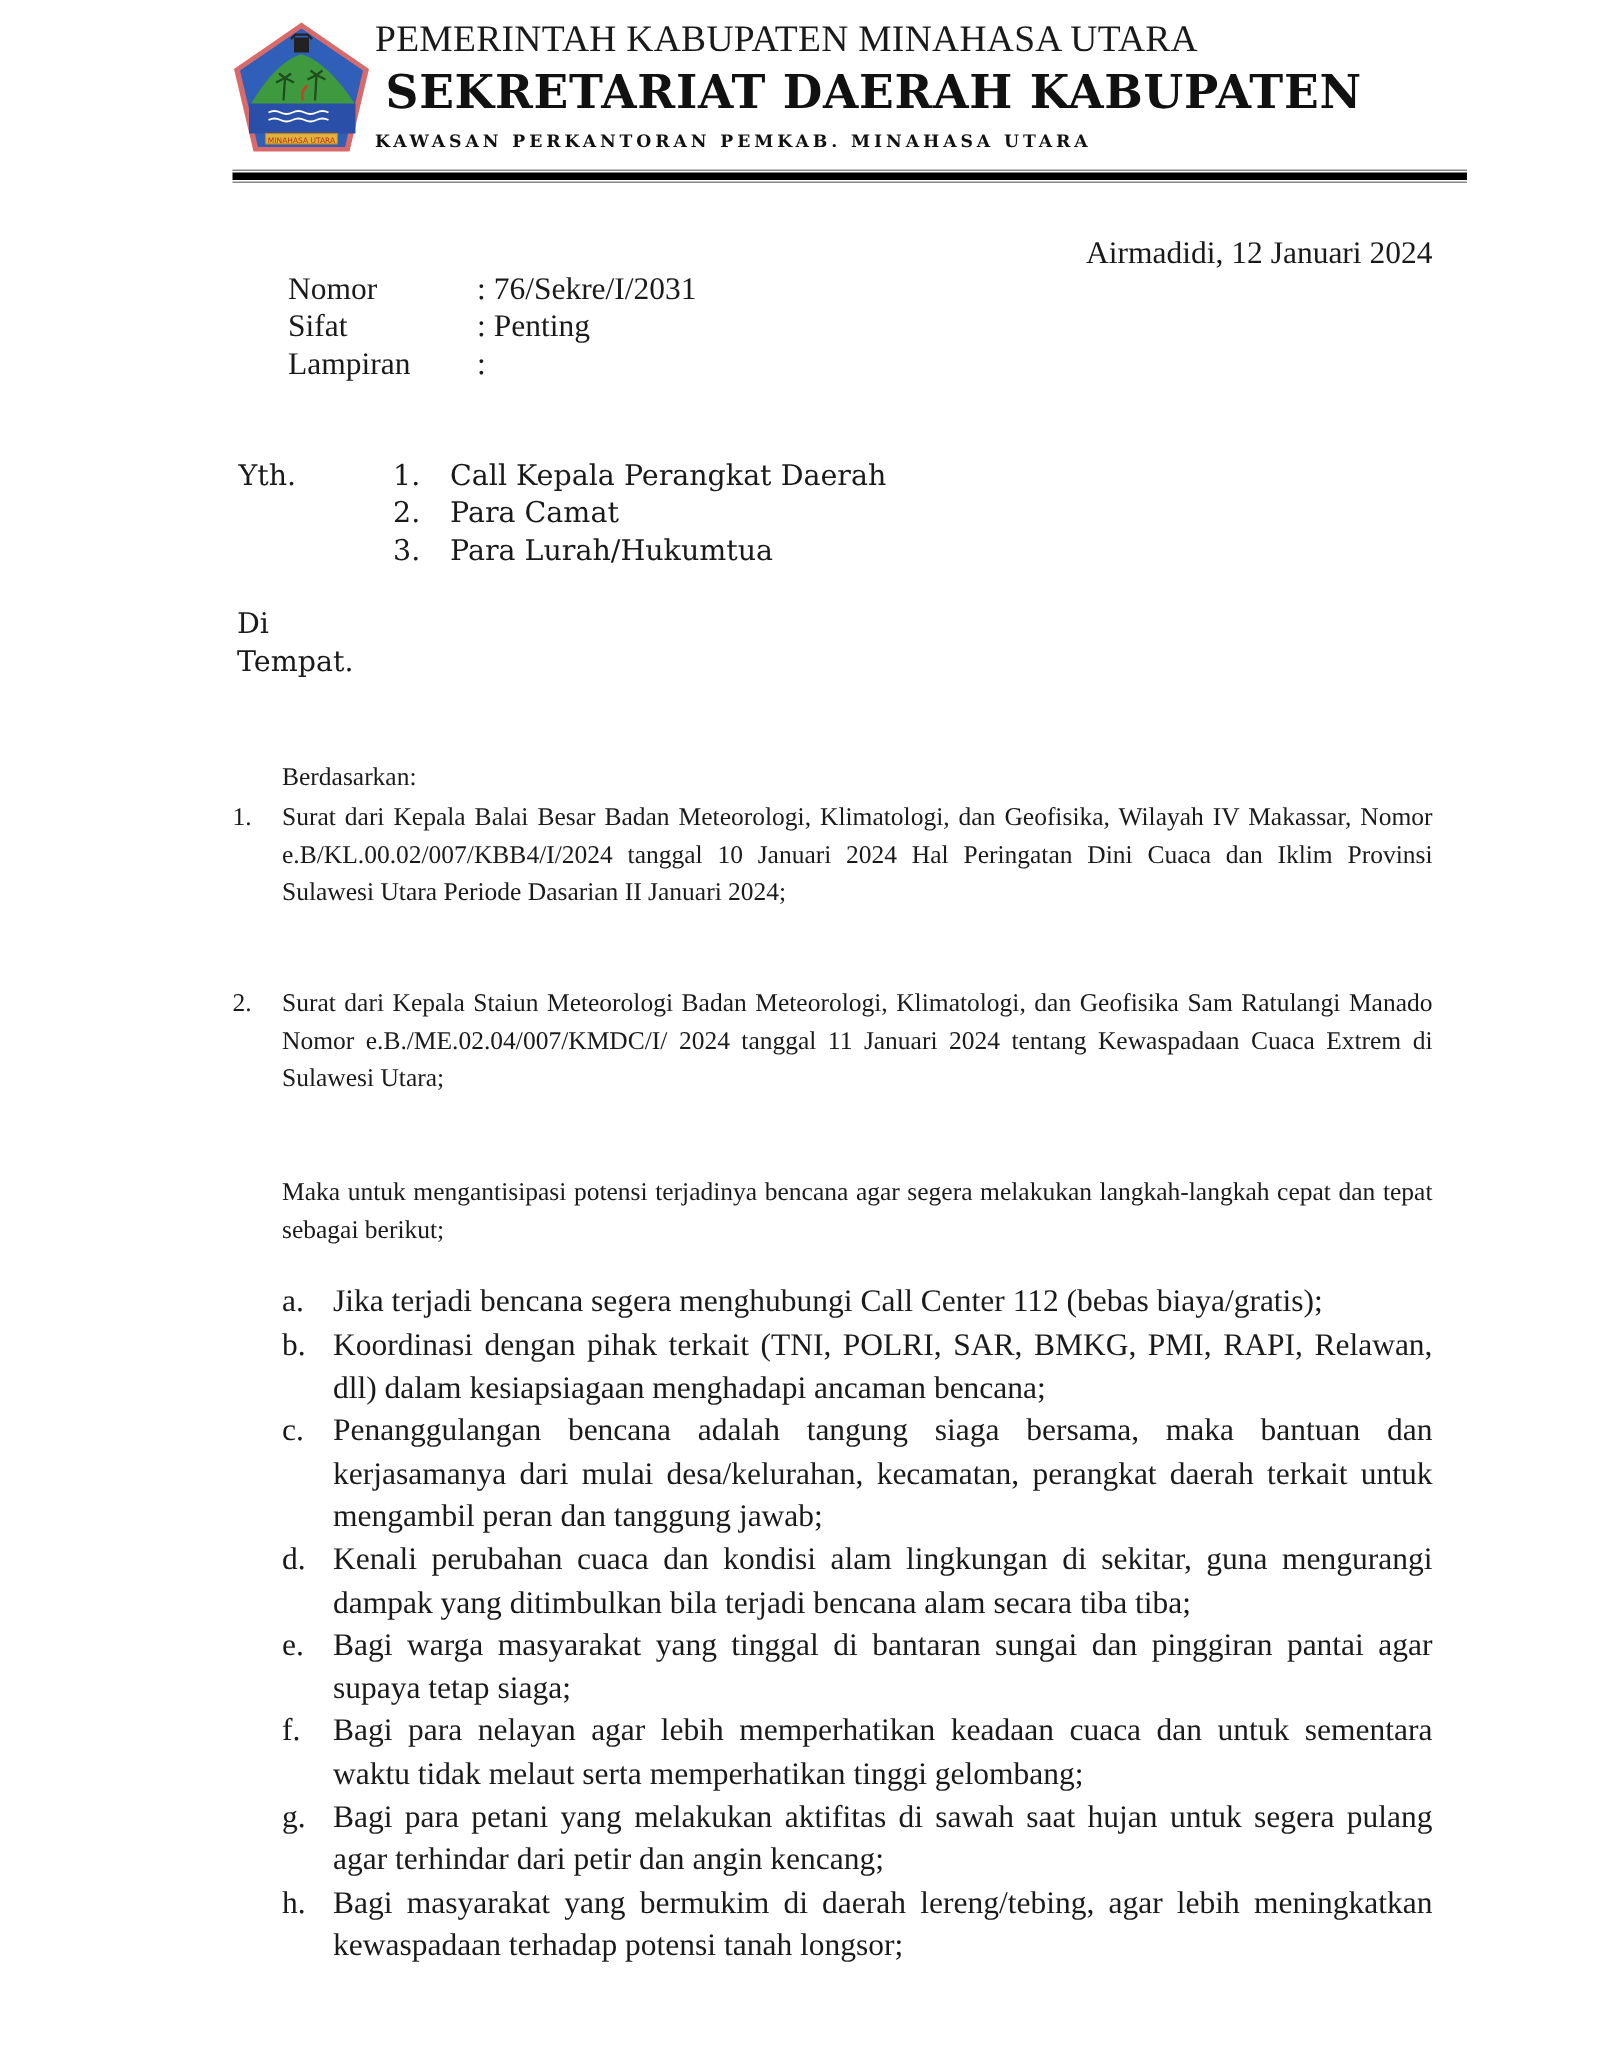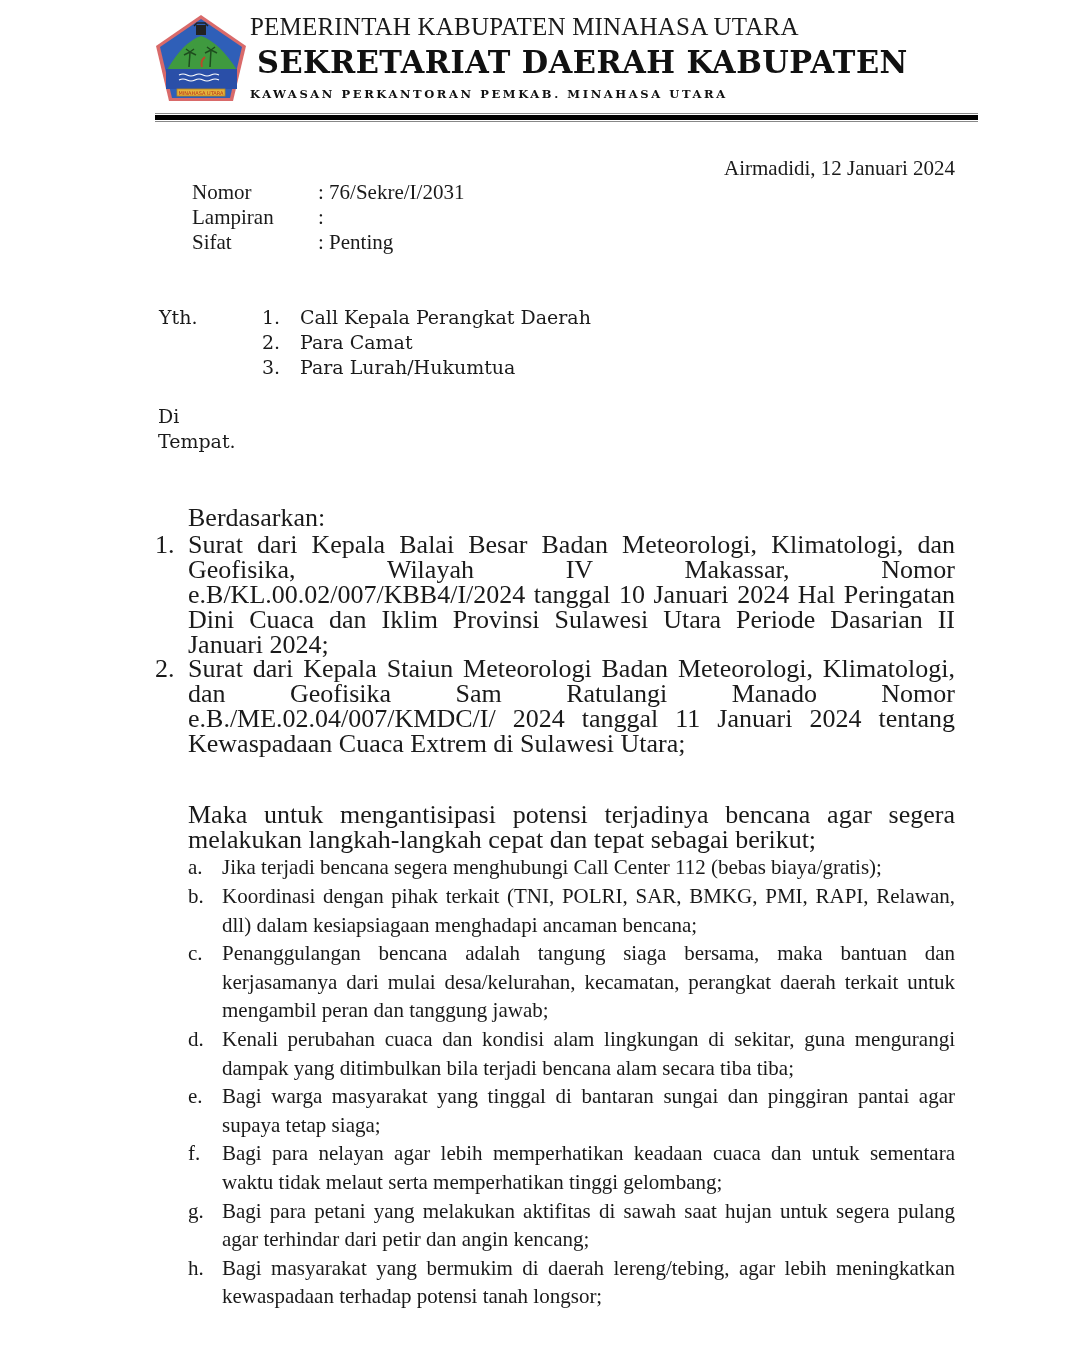--- a/index.html
+++ b/index.html
@@ -26,28 +26,28 @@
   .meta-value { }
 
   .yth { position: absolute; left: 159px; top: 305px; font-family: "DejaVu Serif", serif; font-size: 19px; line-height: 25px; }
   .yth-label { position: absolute; left: 0; top: 0; }
   .yth-list { position: absolute; left: 103px; top: 0; width: 400px; }
   .yth-item { display: flex; white-space: nowrap; }
   .yth-num { width: 38px; }
 
   .tujuan { position: absolute; left: 158px; top: 404px; font-family: "DejaVu Serif", serif; font-size: 19px; line-height: 25px; }
 
-  .body { position: absolute; left: 155px; width: 800px; font-family: "Liberation Serif", serif; font-size: 26px; line-height: 25px; }
+  .body { position: absolute; left: 155px; width: 800px; font-family: "Liberation Serif", serif; font-size: 17px; line-height: 25px; }
   .intro { left: 188px; top: 505px; width: 770px; }
   .num-item { display: flex; }
   .num-item .n { width: 33px; flex-shrink: 0; }
   .num-item .t { text-align: justify; text-align-last: left; width: 767px; }
   .ref1 { top: 532px; }
   .ref2 { top: 656px; }
-  .maka { left: 188px; top: 802px; width: 767px; text-align: justify; }
+  .maka { left: 188px; top: 782px; width: 767px; text-align: justify; }
 
   .alpha { position: absolute; left: 188px; top: 855px; width: 767px; font-family: "Liberation Serif", serif; font-size: 21px; }
   .alpha-item { display: flex; }
   .alpha-item .n { width: 34px; flex-shrink: 0; }
   .alpha-item .t { width: 733px; text-align: justify; text-align-last: left; }
   .lh25 { line-height: 25px; }
   .lh29 { line-height: 28.6px; }
 </style>
 </head>
 <body>
@@ -85,26 +85,26 @@
 </div>
 
 <div class="date">Airmadidi, 12 Januari 2024</div>
 
 <div class="meta">
   <div class="meta-row">
     <span class="meta-label">Nomor</span>
     <span class="meta-value">: 76/Sekre/I/2031</span>
   </div>
   <div class="meta-row">
+    <span class="meta-label">Sifat</span>
+    <span class="meta-value">: Penting</span>
+  </div>
+  <div class="meta-row">
     <span class="meta-label">Lampiran</span>
     <span class="meta-value">:</span>
-  </div>
-  <div class="meta-row">
-    <span class="meta-label">Sifat</span>
-    <span class="meta-value">: Penting</span>
   </div>
 </div>
 
 <div class="yth">
   <span class="yth-label">Yth.</span>
   <div class="yth-list">
     <div class="yth-item">
       <span class="yth-num">1.</span>
       <span>Call Kepala Perangkat Daerah</span>
     </div>

